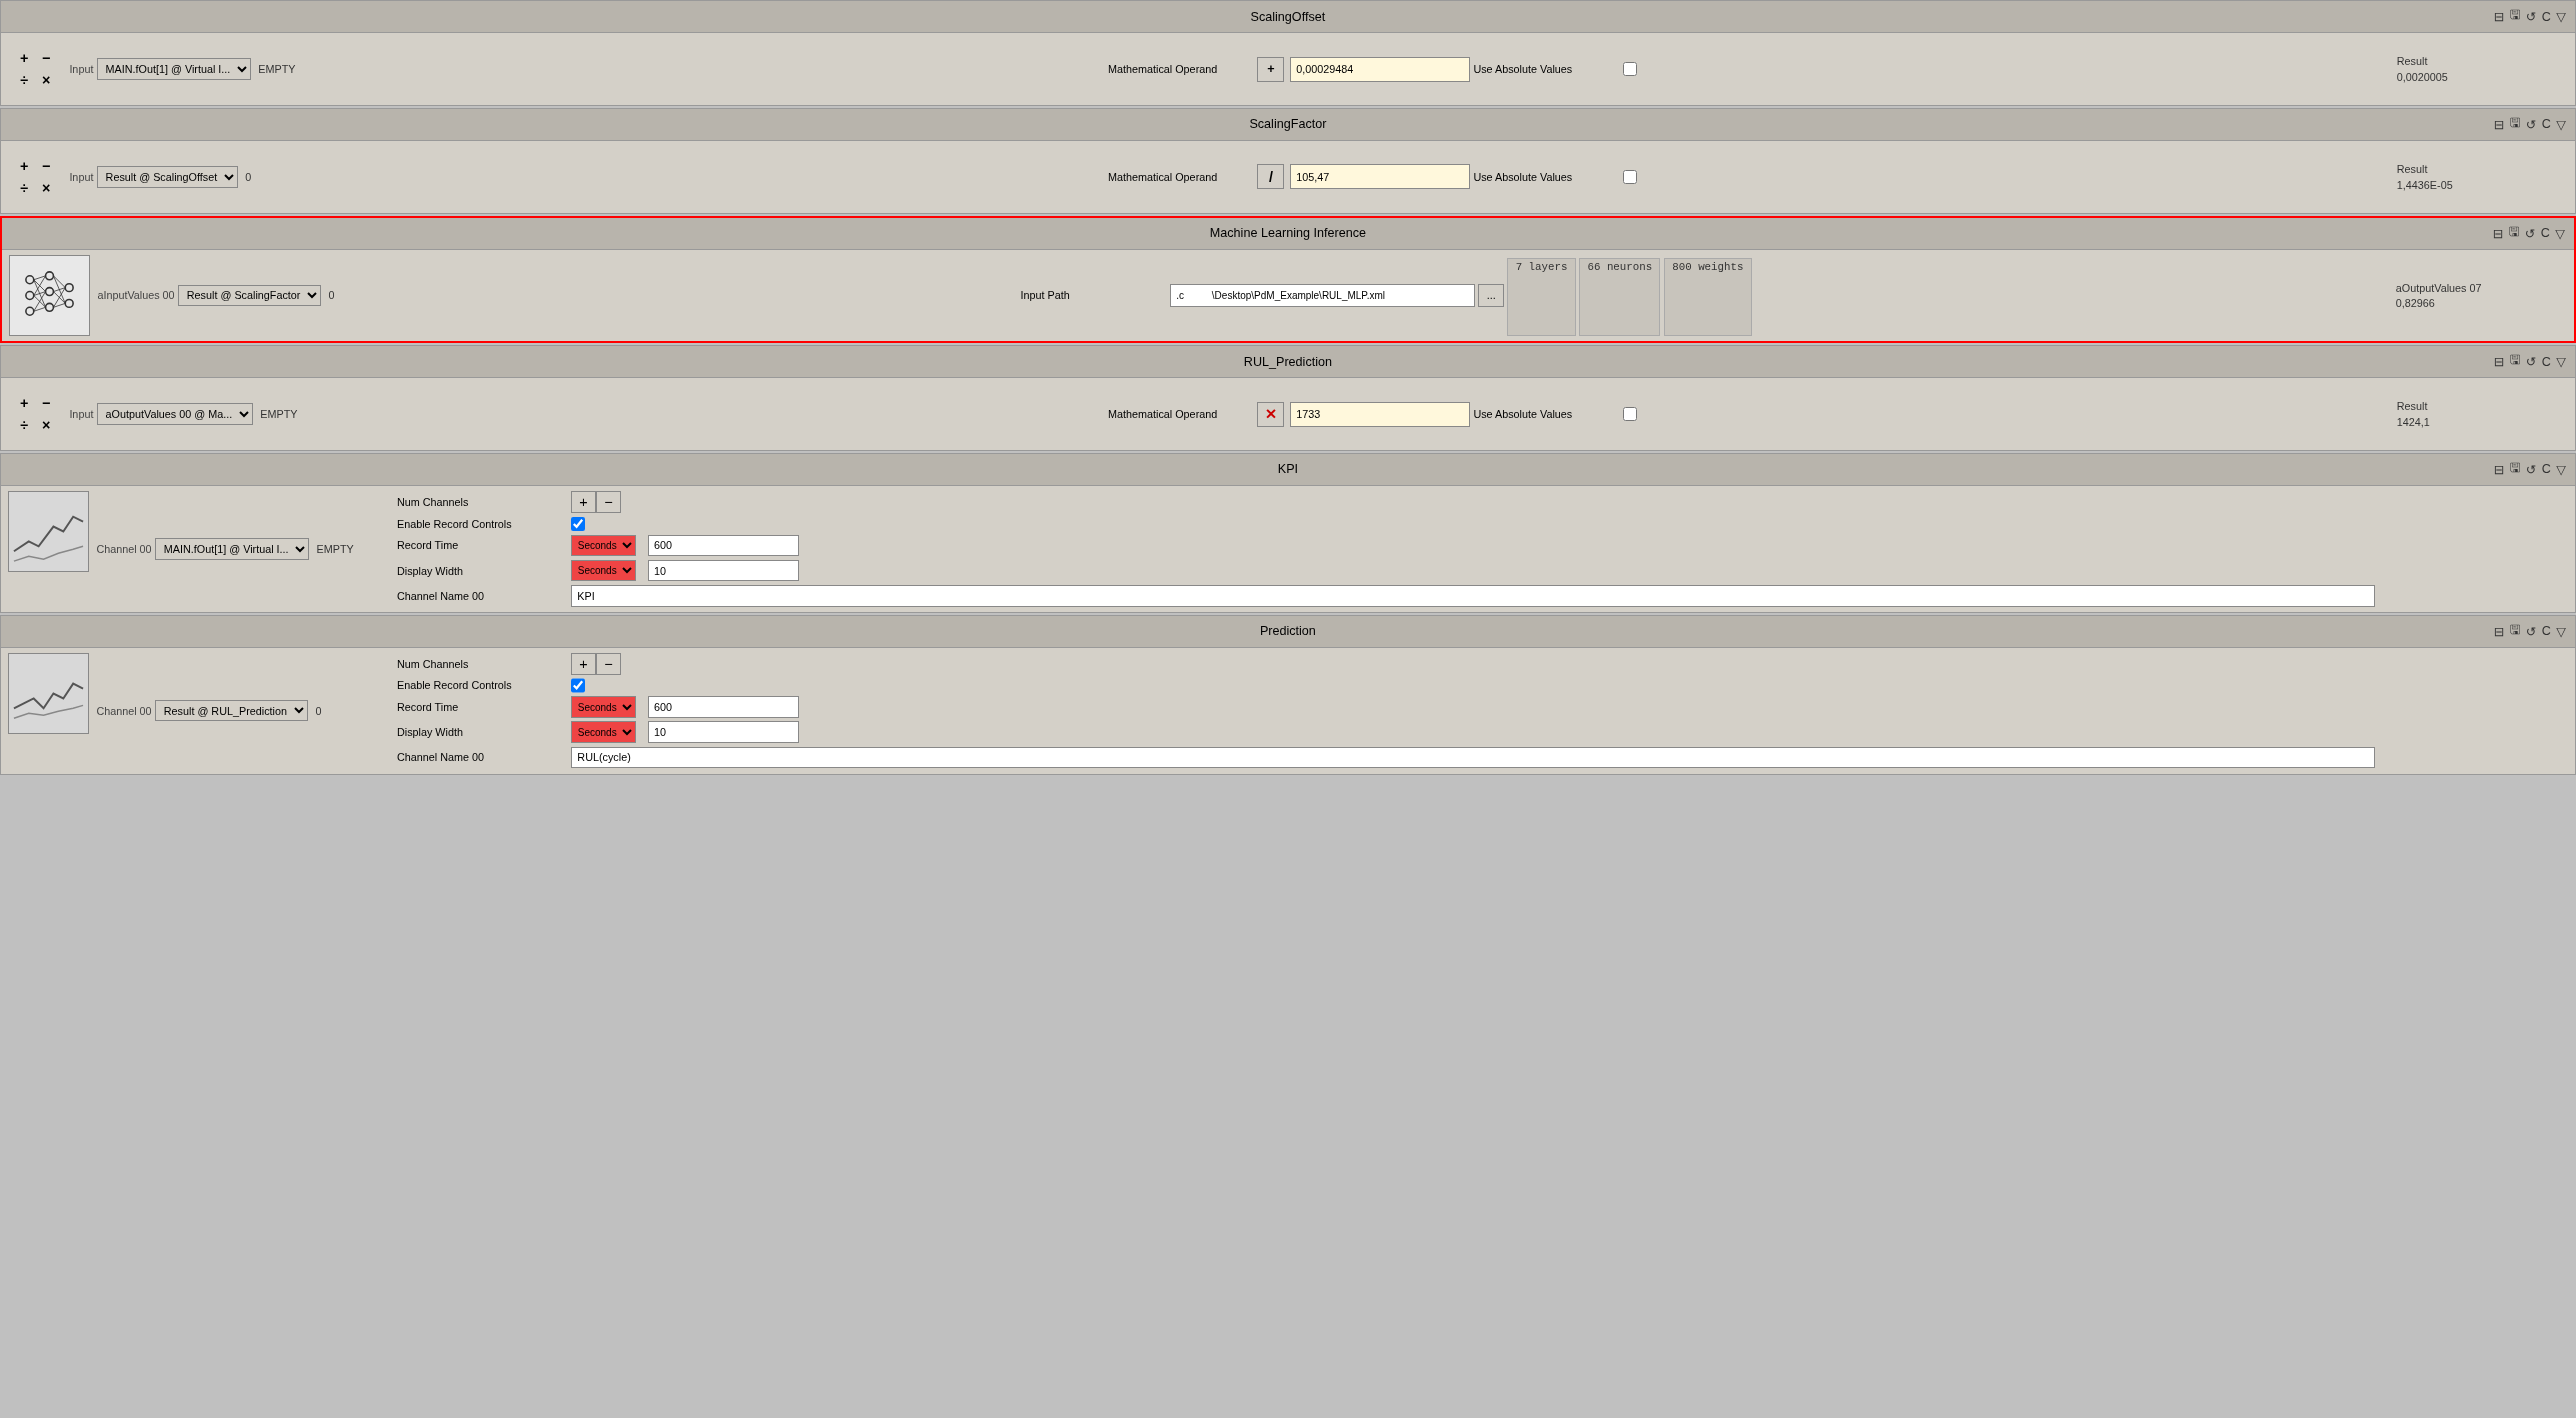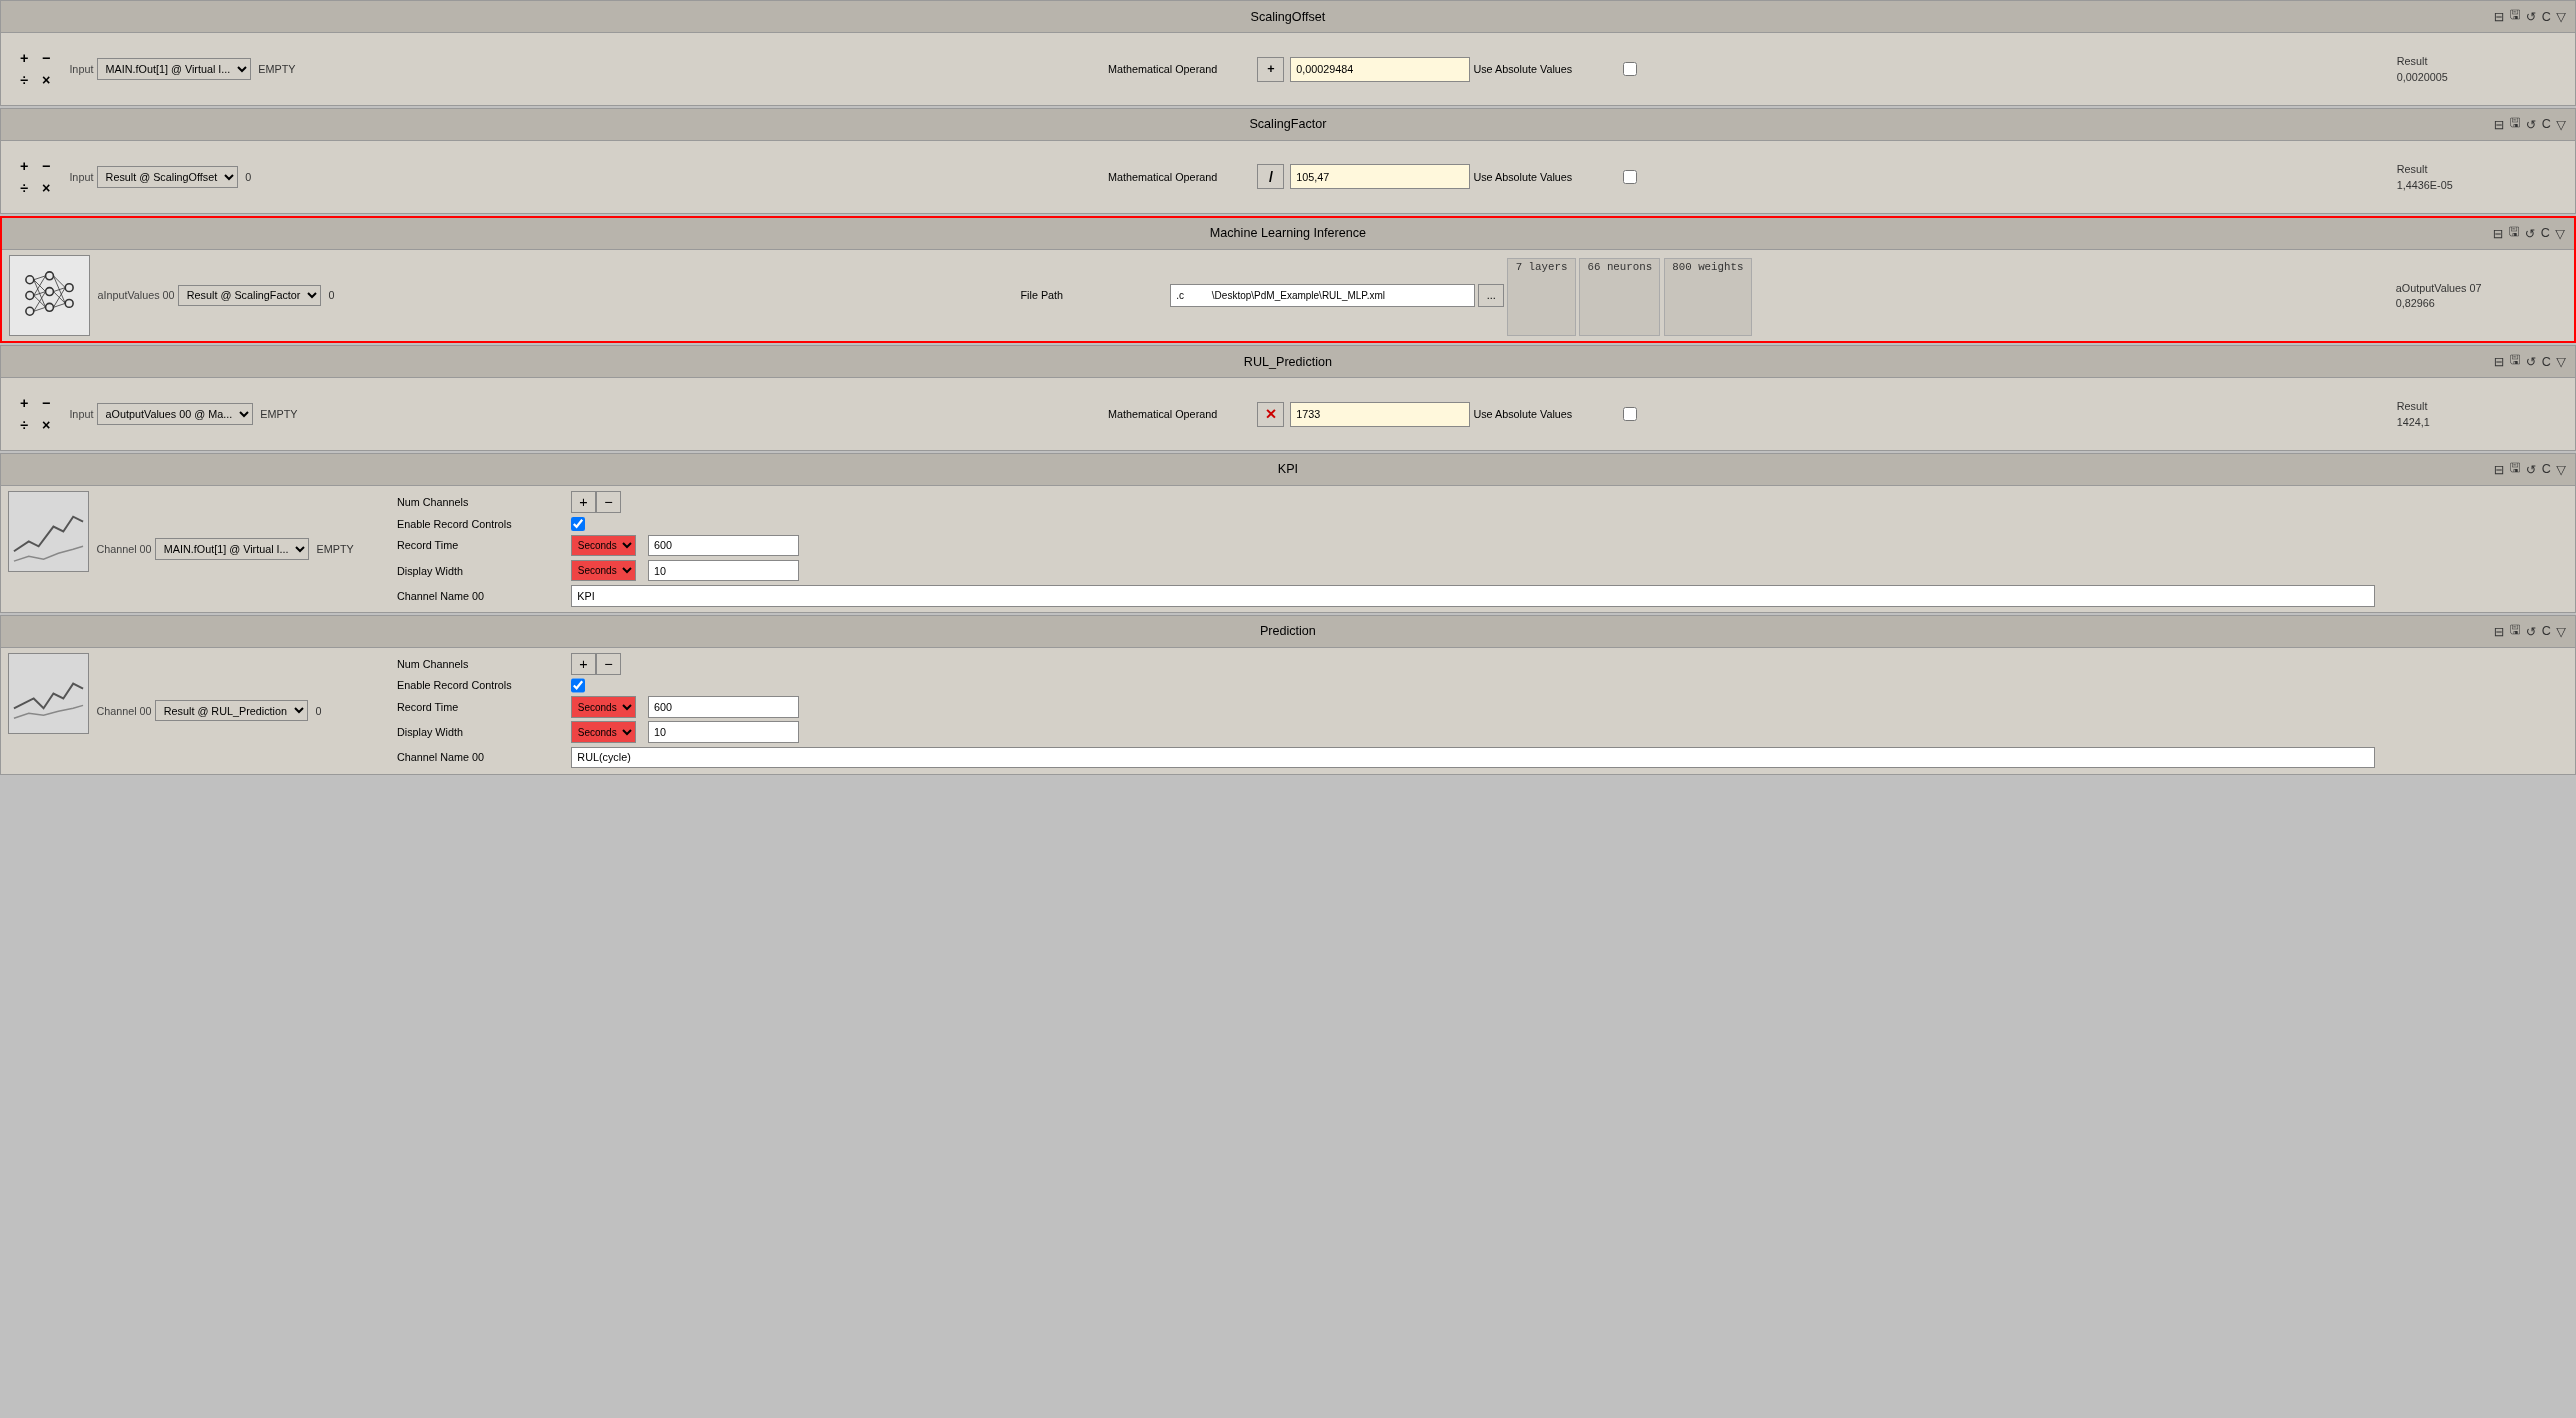--- a/index.html
+++ b/index.html
@@ -441,21 +441,21 @@
         <div class="input-row">
           <span class="input-label">aInputValues 00</span>
           <select class="dropdown">
             <option>Result @ ScalingFactor</option>
           </select>
           <span class="empty-label">0</span>
         </div>
       </div>
       <div class="config-section">
         <div class="config-row">
-          <span class="config-label">File Path</span>
+          <span class="config-label">Input Path</span>
           <div class="filepath-row" style="flex:1">
             <input type="text" class="filepath-input" value=".c          \Desktop\PdM_Example\RUL_MLP.xml" style="">
             <button class="browse-btn">...</button>
           </div>
         </div>
         <div class="info-bar">7 layers</div>
         <div class="info-bar">66 neurons</div>
         <div class="info-bar">800 weights</div>
       </div>
       <div class="result-section">

